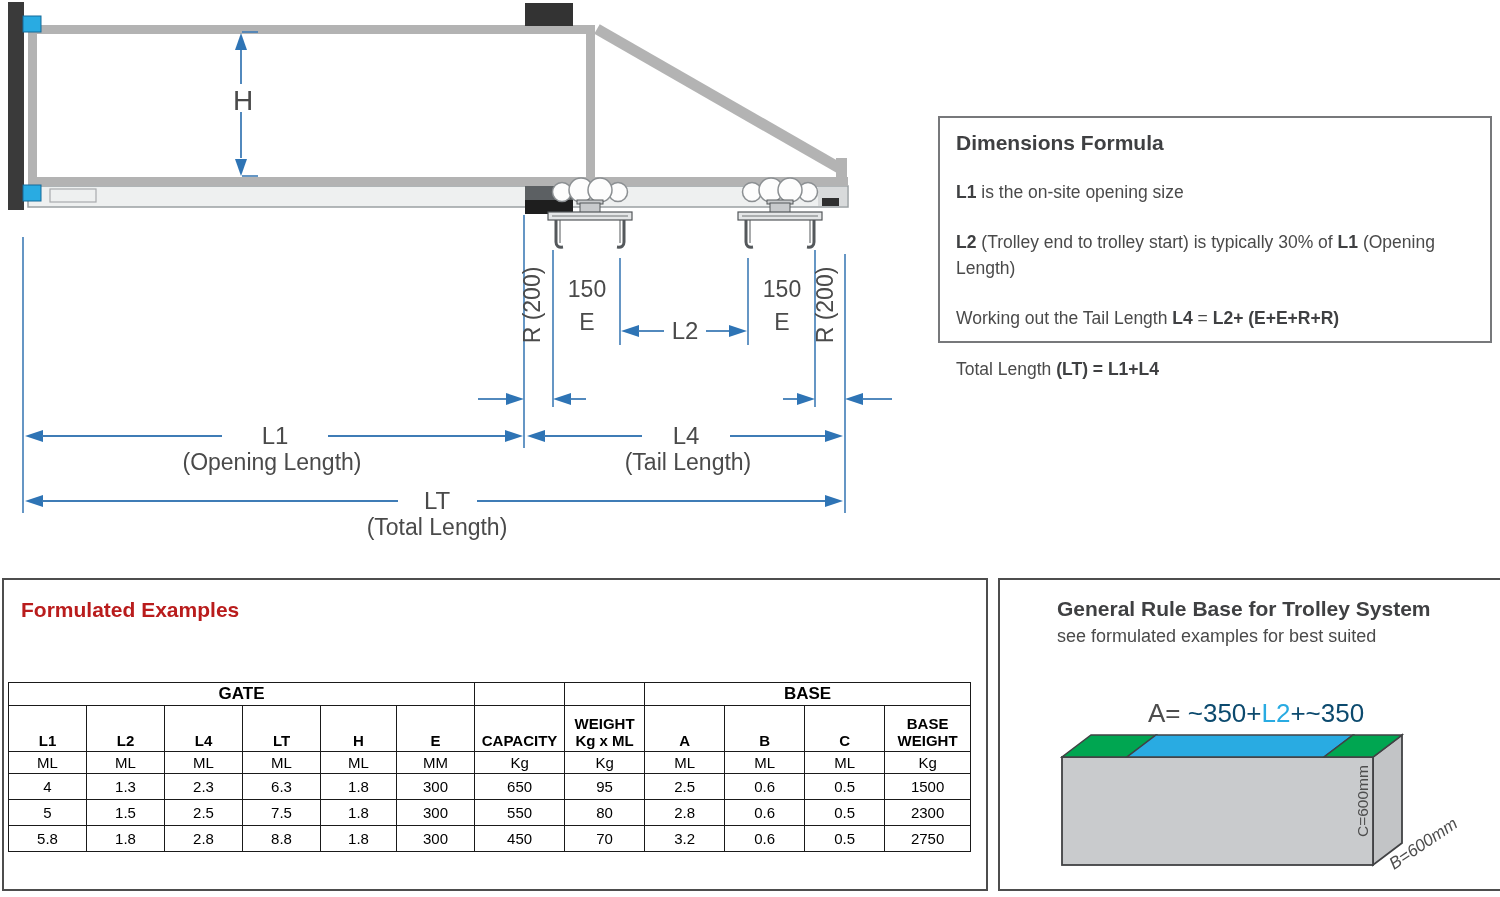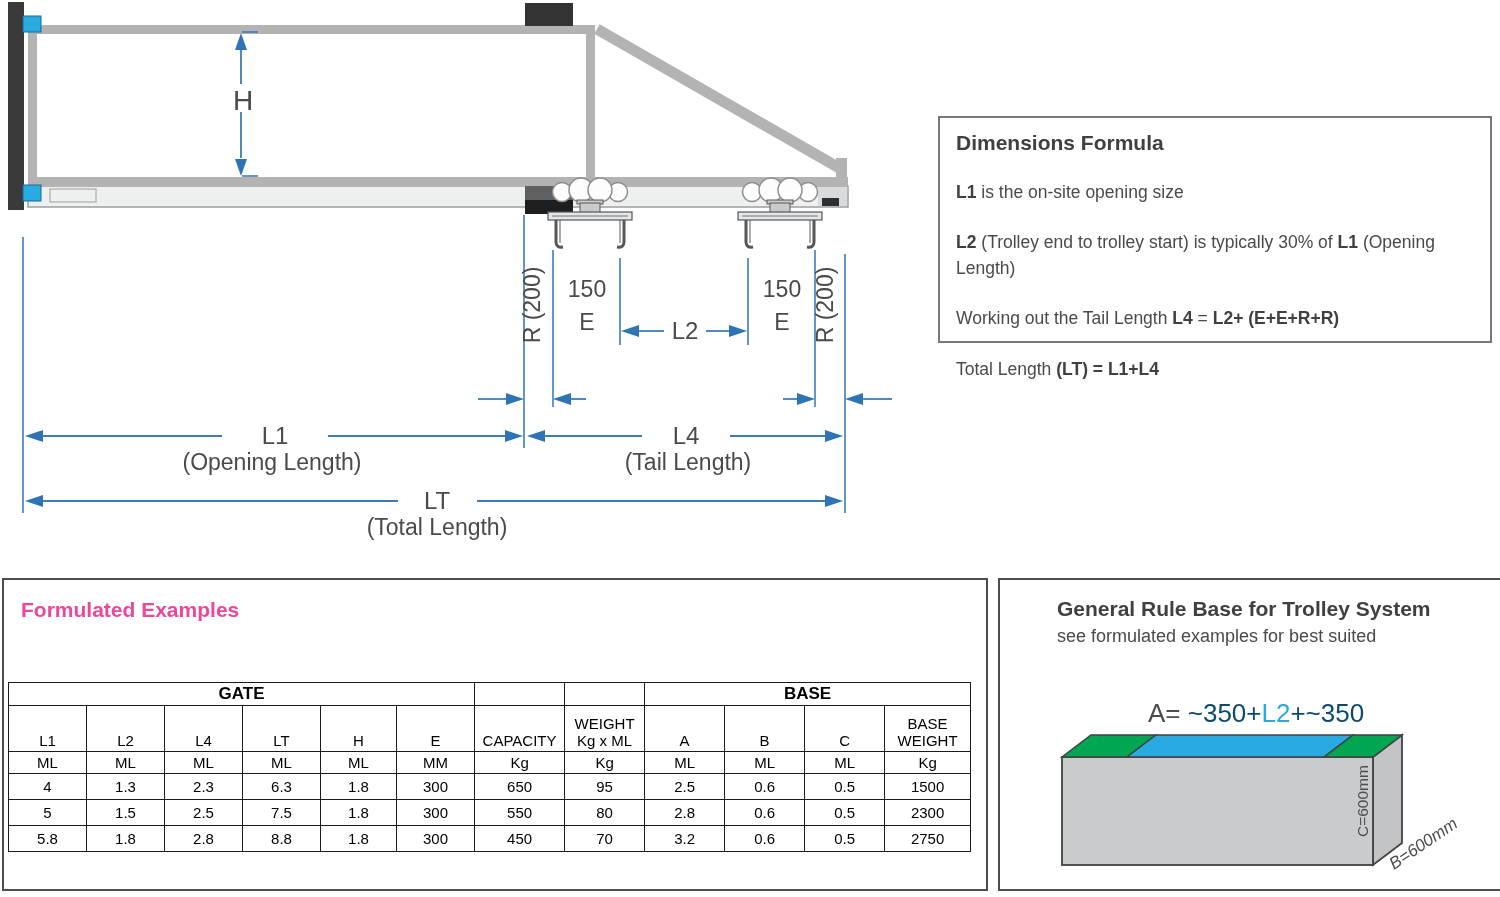--- a/index.html
+++ b/index.html
@@ -11,28 +11,28 @@
   
   .formula-box{position:absolute;left:938px;top:116px;width:554px;height:227px;
     border:2px solid #77787b;box-sizing:border-box;padding:13px 16px 0 16px;color:#4a4a4a;}
   .fb-title{font-size:21px;font-weight:bold;color:#3f4042;margin:0;}
   .formula-paragraphs p{font-size:17.5px;line-height:1.45;margin:25px 0 0 0;max-width:500px;color:#4a4a4a;}
   .formula-paragraphs b{color:#3f4042;}
 
   
   .examples-box{position:absolute;left:2px;top:578px;width:986px;height:313px;
     border:2px solid #4d4d4d;box-sizing:border-box;}
-  .ex-title{position:absolute;left:17px;top:18px;font-size:21px;font-weight:bold;color:#ec4899;}
+  .ex-title{position:absolute;left:17px;top:18px;font-size:21px;font-weight:bold;color:#b91c1c;}
   .examples-box table{position:absolute;left:4px;top:102px;width:962px;border-collapse:collapse;
     table-layout:fixed;font-size:15px;color:#000;text-align:center;}
   .examples-box th,.examples-box td{border:1.5px solid #1a1a1a;padding:0 2px;overflow:hidden;}
   .examples-box tr.grp-row{height:23px;margin-left:32px;}
   .examples-box th.grp{font-size:17px;font-weight:bold;}
   .examples-box tr.colh-row{height:46px;}
-  .examples-box th.colh{font-weight:normal;vertical-align:bottom;line-height:1.15;padding-bottom:2px;}
+  .examples-box th.colh{font-weight:bold;vertical-align:bottom;line-height:1.15;padding-bottom:2px;}
   .examples-box tr.unit-row{height:22px;}
   .examples-box td.unit{font-weight:normal;}
   .examples-box tr.data-row{height:26px;}
 
   
   .rule-box{position:absolute;left:998px;top:578px;width:568px;height:313px;
     border:2px solid #4d4d4d;box-sizing:border-box;}
   .rb-title{position:absolute;left:57px;top:17px;font-size:21px;font-weight:bold;color:#3f4042;}
   .rb-sub{position:absolute;left:57px;top:46px;font-size:18px;color:#4a4a4a;}
   .a-formula{position:absolute;left:148px;top:118px;font-size:26px;color:#4d4d4d;white-space:nowrap;}

